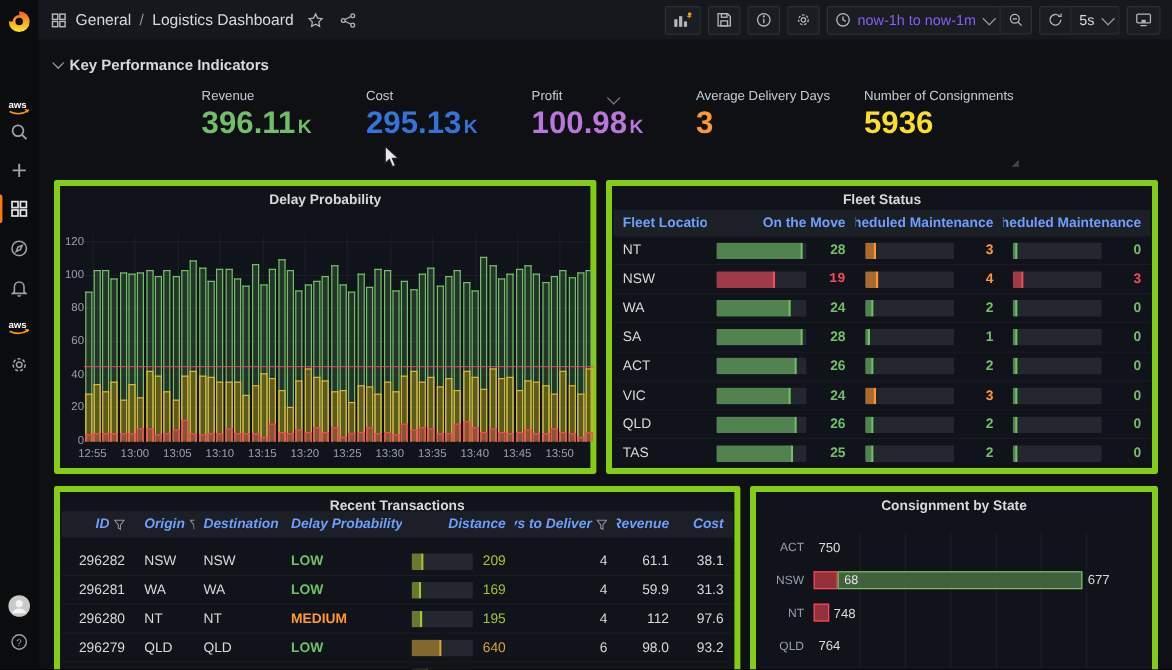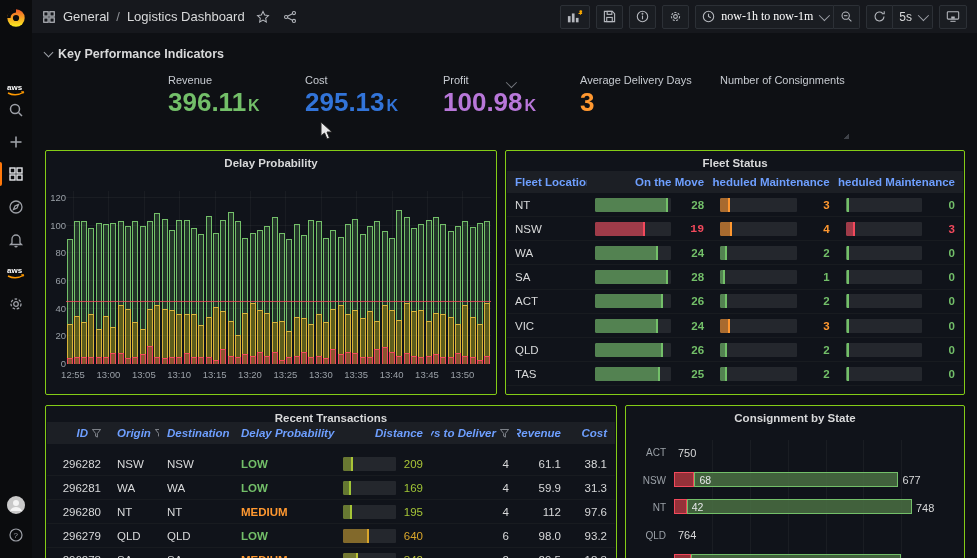--- a/index.html
+++ b/index.html
@@ -24,21 +24,21 @@
   
   .row-header{position:absolute;left:45px;top:47px;display:flex;align-items:center;gap:6px;font-size:12.5px;font-weight:700;color:#d8d9da;cursor:pointer;}
   .row-header .chev{width:6px;height:6px;border-right:1.5px solid #9da0a7;border-bottom:1.5px solid #9da0a7;transform:rotate(45deg);margin-top:-3px;}
   
   .kpi-panel{position:absolute;top:74px;width:132px;}
   .kpi-label{font-size:11px;color:#c7cbd1;margin-bottom:2px;white-space:nowrap;}
   .kpi-value{font-size:26px;font-weight:600;line-height:28px;white-space:nowrap;}
   .kpi-suffix{font-size:16px;font-weight:600;margin-left:2px;}
   .profit-caret{position:absolute;left:506px;top:74px;color:#74787e;}
   
-  .panel{position:absolute;background:#10131a;border:1px solid #84cc16;border-radius:2px;box-sizing:border-box;}
+  .panel{position:absolute;background:#10131a;border:5px solid #84cc16;border-radius:2px;box-sizing:border-box;}
   .panel-title{position:absolute;top:6px;left:0;right:0;text-align:center;font-size:11.5px;font-weight:600;color:#d8d9da;}
   
   #delay-plot{position:absolute;left:20px;top:40px;width:425px;height:173px;}
   .gridline-h{position:absolute;left:0;right:0;height:1px;background:rgba(255,255,255,0.045);}
   .gridline-v{position:absolute;top:0;bottom:0;width:1px;background:rgba(255,255,255,0.04);}
   .ytick{position:absolute;right:427px;width:24px;text-align:right;font-size:9.5px;color:#9aa0a7;}
   .xtick{position:absolute;top:178px;font-size:9.5px;color:#9aa0a7;transform:translateX(-50%);}
   .bar-group{position:absolute;bottom:0;width:6px;}
   .bar{position:absolute;bottom:0;left:0;width:6px;box-sizing:border-box;border-style:solid;border-width:1px 1px 0 1px;}
   .bar.g{border-color:#73BF69;background:rgba(115,191,105,0.20);z-index:1;}
@@ -223,21 +223,21 @@
           <circle cx="8" cy="8" r="2.3"></circle>
             <circle cx="8" cy="8" r="5" stroke-dasharray="2.6 1.7"></circle>
           </svg>
       </div>
       <div class="tb-group">
         <div class="tb-btn">
           <svg width="13" height="13" viewBox="0 0 14 14" stroke="currentColor" stroke-width="1.2" fill="none">
             <circle cx="7" cy="7" r="5.6"></circle>
               <path d="M7 4 L7 7 L9.4 8.4"></path>
             </svg>
-          <span style="color:#ffffff;font-family:Liberation Serif, serif;">now-1h to now-1m</span>
+          <span style="color:#8b5cf6;">now-1h to now-1m</span>
           <span class="caret"></span>
         </div>
         <div class="tb-btn">
           <svg width="13" height="13" viewBox="0 0 16 16" stroke="currentColor" stroke-width="1.3" fill="none">
             <circle cx="7" cy="7" r="4.5"></circle>
               <line x1="10.5" y1="10.5" x2="14" y2="14"></line>
               <line x1="4.8" y1="7" x2="9.2" y2="7"></line>
             </svg>
         </div>
       </div>
@@ -279,20 +279,21 @@
       <div class="kpi-panel" style="left: 443px;">
         <div class="kpi-label">Profit</div>
         <div class="kpi-value" style="color: rgb(184, 119, 217);">100.98<span class="kpi-suffix">K</span></div>
       </div>
       <div class="kpi-panel" style="left: 580px;">
         <div class="kpi-label">Average Delivery Days</div>
         <div class="kpi-value" style="color: rgb(255, 152, 48);">3</div>
       </div>
       <div class="kpi-panel" style="left: 720px;">
         <div class="kpi-label">Number of Consignments</div>
+        <div class="kpi-value" style="color: rgb(250, 222, 42);">5936</div>
       </div>
     </div>
   <div class="profit-caret">
     <span class="caret" style="border-color:#74787e;"></span>
   </div>
 
   <section class="panel" style="left:45px;top:150px;width:452px;height:245px;">
     <div class="panel-title">Delay Probability</div>
     <div id="delay-yticks"></div>
     <div id="delay-plot">
@@ -963,23 +964,20 @@
             <div class="cons-green" style="width: 203.916px;">
               <span class="cons-inlabel">68</span>
             </div>
           </div>
           <span class="cons-total">677</span>
         </div>
         <div class="cons-row" style="top: 93px;">
           <div class="cons-label">NT</div>
           <div class="cons-bars">
             <div class="cons-red" style="width: 12.6506px;"></div>
-            <div class="cons-green" style="width: 225.301px;">
-              <span class="cons-inlabel">42</span>
-            </div>
           </div>
           <span class="cons-total">748</span>
         </div>
         <div class="cons-row" style="top: 120.5px;">
           <div class="cons-label">QLD</div>
           <span class="cons-total">764</span>
         </div>
         <div class="cons-row" style="top: 148px;">
           <div class="cons-label">SA</div>
           <div class="cons-bars">

